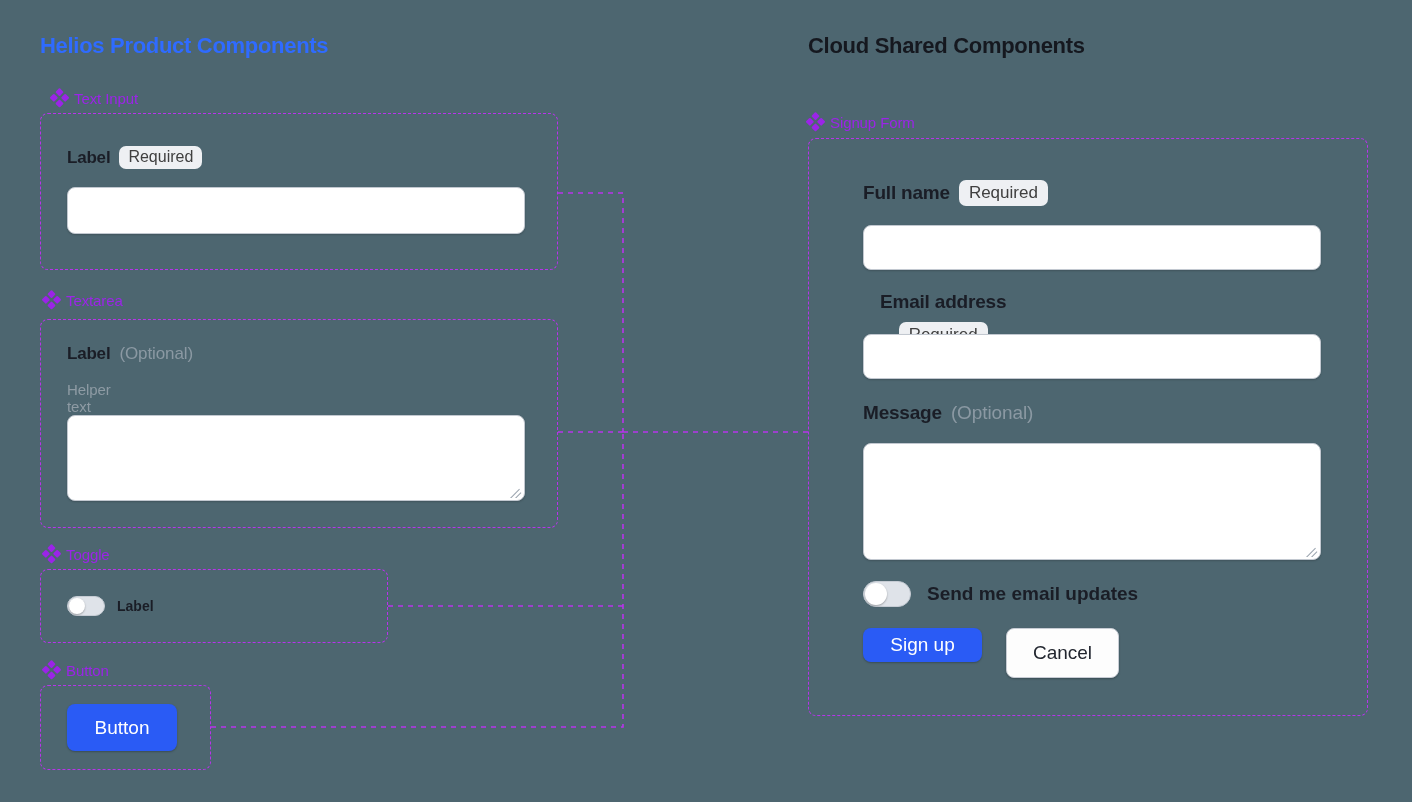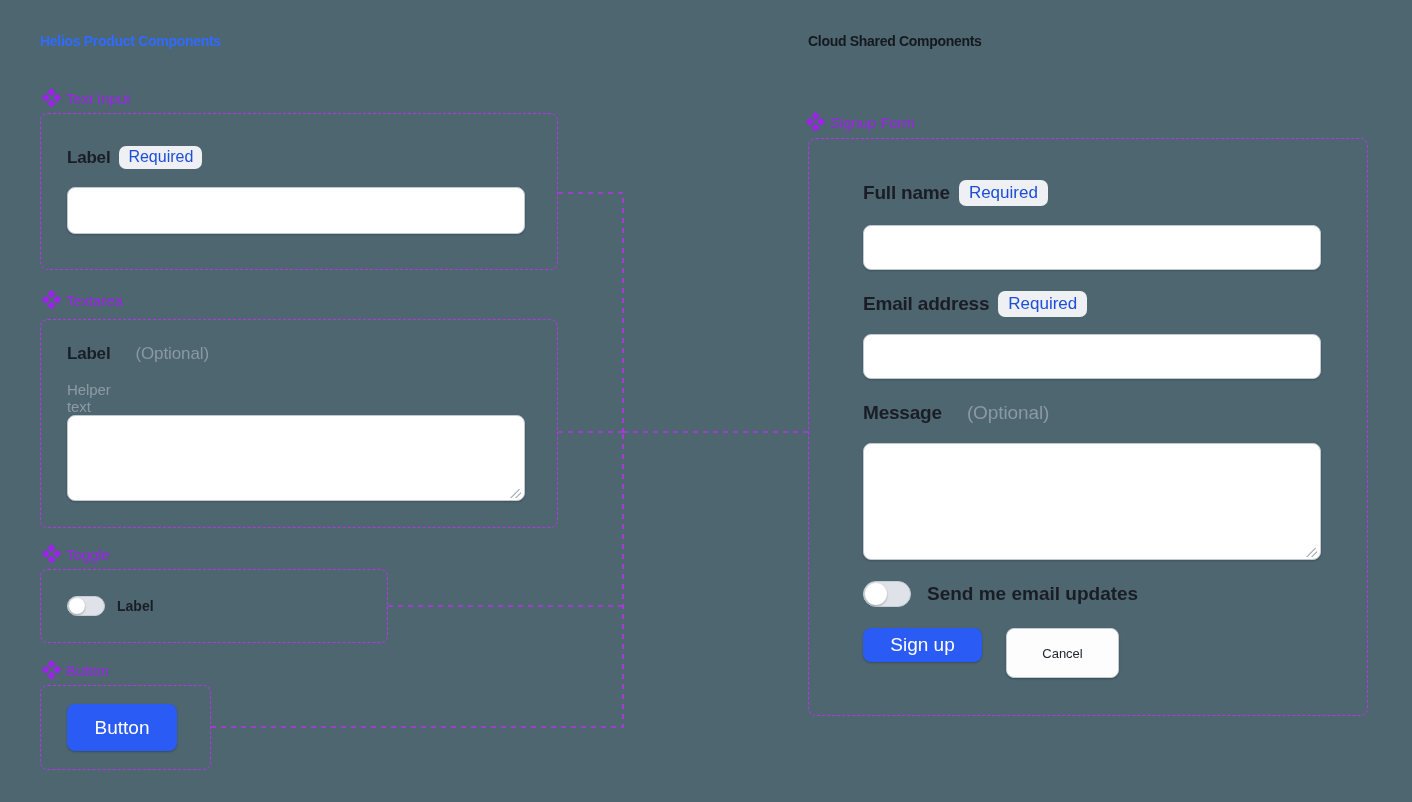--- a/index.html
+++ b/index.html
@@ -13,21 +13,21 @@
     position: relative;
   }
 
   
   .panel { position: absolute; top: 0; height: 802px; }
   #panel-left  { left: 0;   width: 790px; }
   #panel-right { left: 790px; width: 622px; }
 
   .panel-title {
     position: absolute;
-    font-size: 14px;
+    font-size: 22px;
     font-weight: bold;
     letter-spacing: -0.3px;
     white-space: nowrap;
   }
   #title-left  { left: 40px; top: 33px; color: #2f6bff; }
   #title-right { left: 18px; top: 33px; color: #15181f; }
 
   
   .group { position: absolute; }
   .group-head {
@@ -75,33 +75,32 @@
   }
   .field-label .lbl {
     font-size: 17px;
     font-weight: bold;
     color: #1a1d26;
     letter-spacing: -0.2px;
   }
   .field-label .lbl-lg { font-size: 19px; }
   .badge {
     background: #eef0f3;
-    color: #1d4ed8;
+    color: #404040;
     font-size: 16px;
     border-radius: 7px;
     padding: 3px 9px 4px;
     line-height: 1;
     white-space: nowrap;
   }
   .badge-lg { font-size: 17px; padding: 4px 10px 5px; }
   .optional {
     font-size: 17px;
     color: #8b99a3;
     letter-spacing: -0.1px;
-    margin-left: 16px;
   }
   .optional-lg { font-size: 19px; }
   .helper {
     font-size: 15px;
     color: #8e9ba4;
     letter-spacing: -0.1px;
   }
 
   .textfield {
     position: absolute;
@@ -183,21 +182,21 @@
   .btn-primary {
     background: #2a5bf5;
     color: #ffffff;
     border: none;
     font-size: 19px;
   }
   .btn-secondary {
     background: #fdfdfd;
     color: #22262f;
     border: 1px solid #c7ccd4;
-    font-size: 13px;
+    font-size: 19px;
   }
 
   
   #connectors { position: absolute; left: 0; top: 0; width: 1412px; height: 802px; pointer-events: none; }
 </style>
 </head>
 <body>
 
 <svg id="connectors">
   <g fill="none" stroke="#b833ec" stroke-width="1.6" stroke-dasharray="5 5">
@@ -212,21 +211,21 @@
 
     <path d="M 623 432 L 808 432"></path>
   </g>
 </svg>
 
 <div class="panel" id="panel-left">
 
   <div class="panel-title" id="title-left">Helios Product Components</div>
 
   <div class="group">
-    <div class="group-head" style="left:44px; top:90px;">
+    <div class="group-head" style="left:52px; top:90px;">
       <span class="diamond">
         <i></i>
           <i></i>
           <i></i>
           <i></i>
       </span>
       <span class="glabel">Text Input</span>
     </div>
 
     <div class="dashbox" style="left:40px; top:113px; width:518px; height:157px;"></div>
@@ -322,21 +321,21 @@
     </div>
 
     <div class="dashbox" style="left:18px; top:138px; width:560px; height:578px;"></div>
 
     <div class="field-label" style="position:absolute; left:73px; top:180px;">
       <span class="lbl lbl-lg">Full name</span>
       <span class="badge badge-lg">Required</span>
     </div>
     <input class="textfield" type="text" style="left: 73px; top: 225px; width: 458px; height: 45px; padding: 0px 12px; font-size: 16px; font-family: &quot;Liberation Sans&quot;, sans-serif;" placeholder="">
 
-    <div class="field-label" style="position:absolute; left:73px; top:291px;">
+    <div class="field-label" style="position:absolute; left:90px; top:291px;flex-direction:column;">
       <span class="lbl lbl-lg">Email address</span>
       <span class="badge badge-lg">Required</span>
     </div>
     <input class="textfield" type="text" style="left: 73px; top: 334px; width: 458px; height: 45px; padding: 0px 12px; font-size: 16px; font-family: &quot;Liberation Sans&quot;, sans-serif;" placeholder="">
 
     <div class="field-label" style="position:absolute; left:73px; top:402px;">
       <span class="lbl lbl-lg">Message</span>
       <span class="optional optional-lg">(Optional)</span>
     </div>
     <div style="position:absolute; left:73px; top:443px; width:458px; height:117px;">

